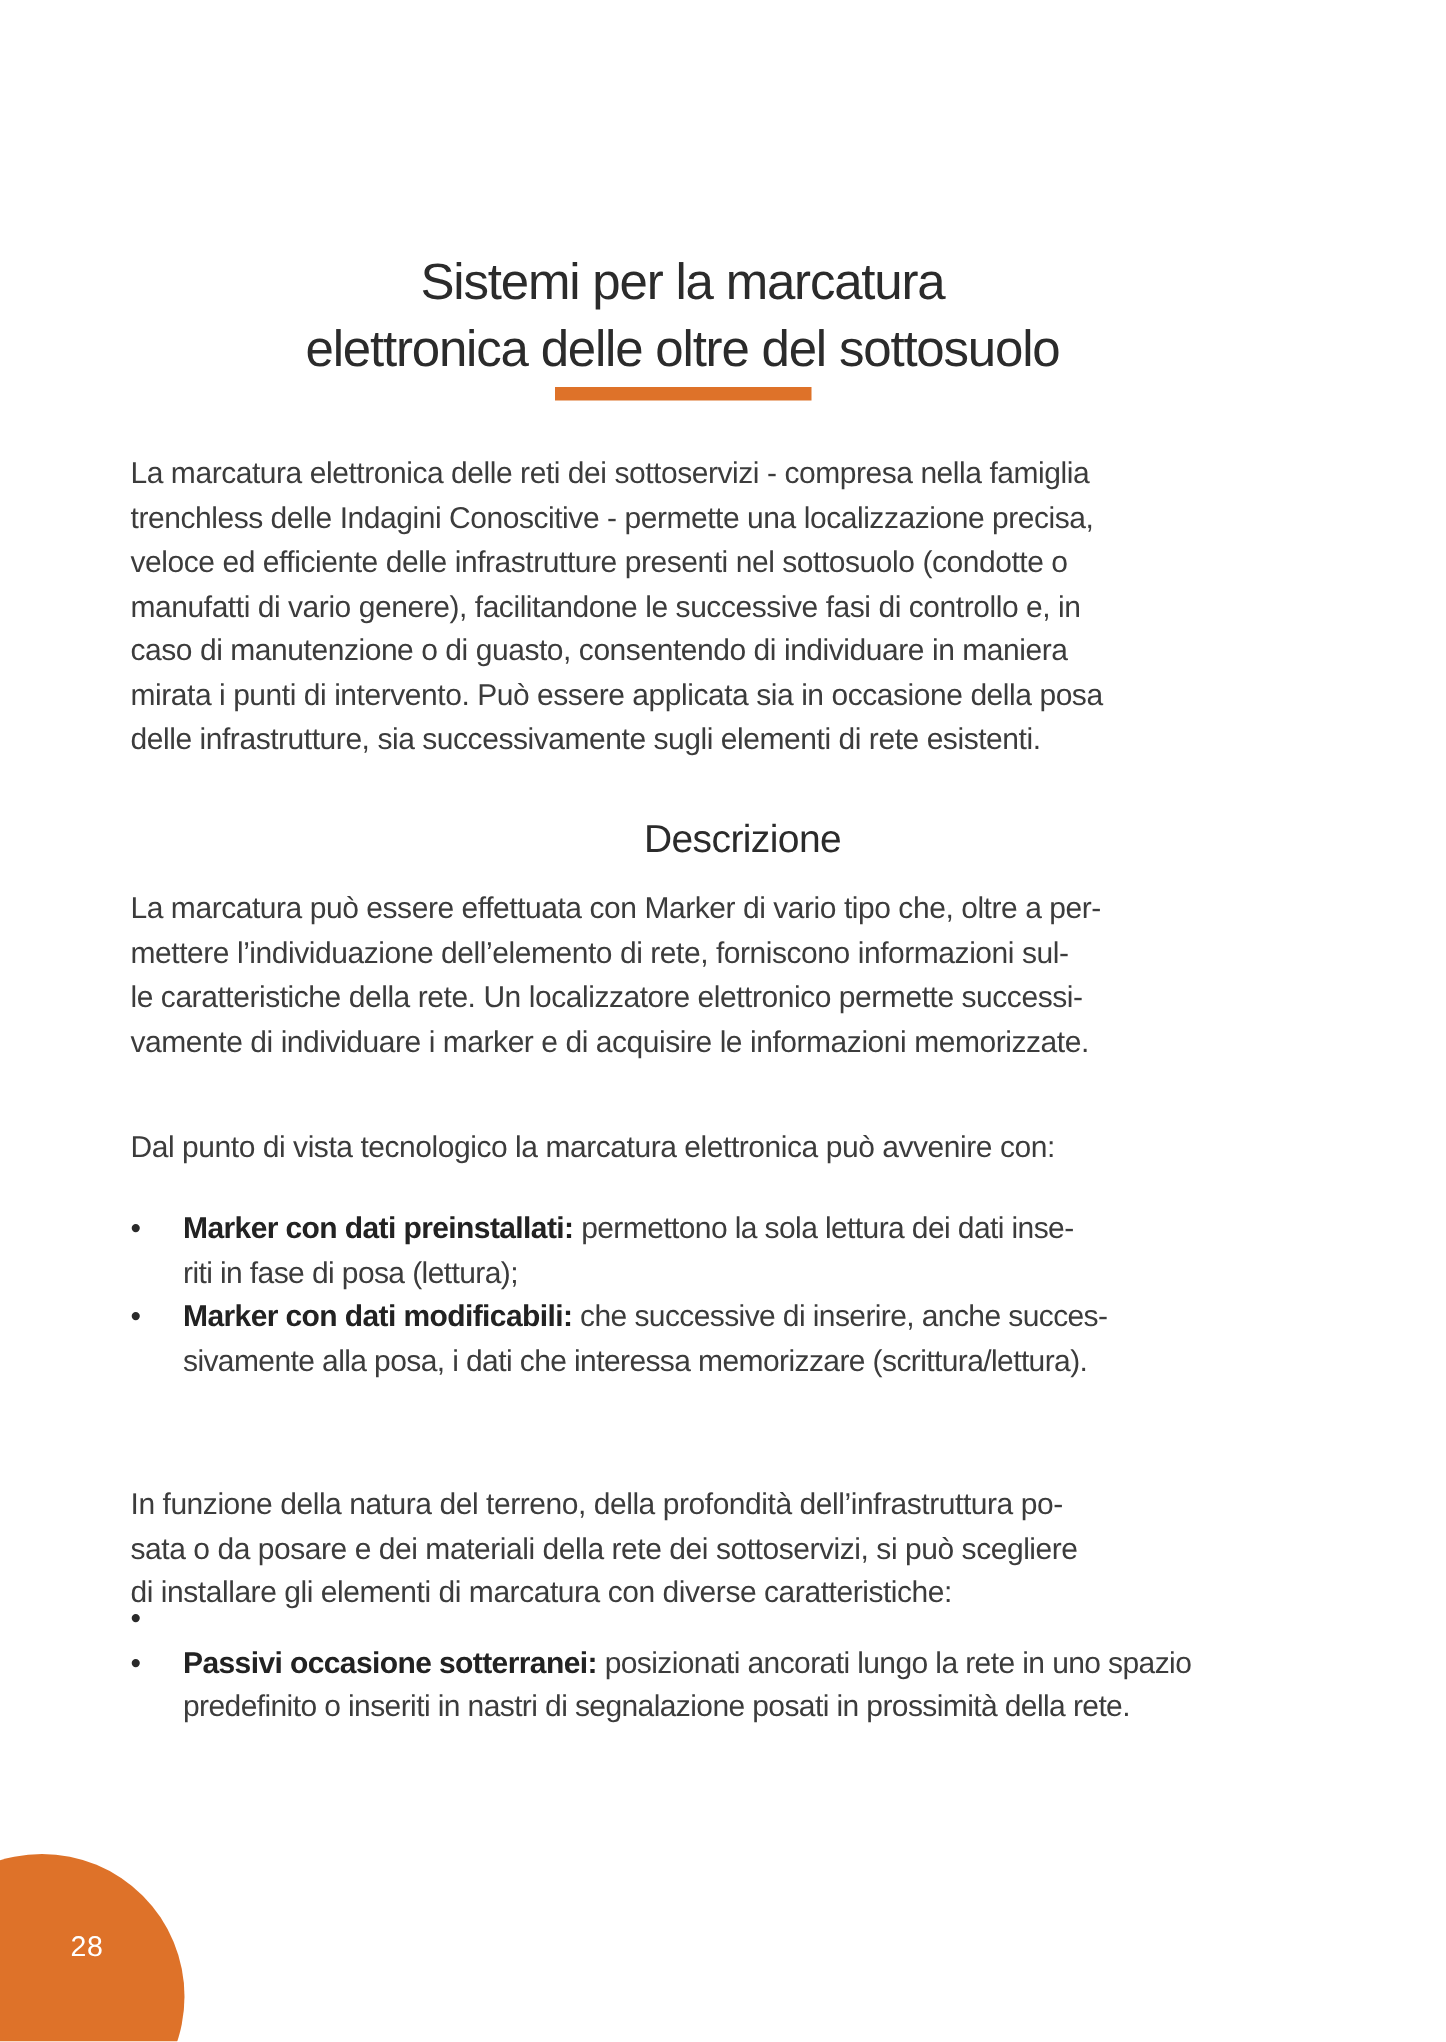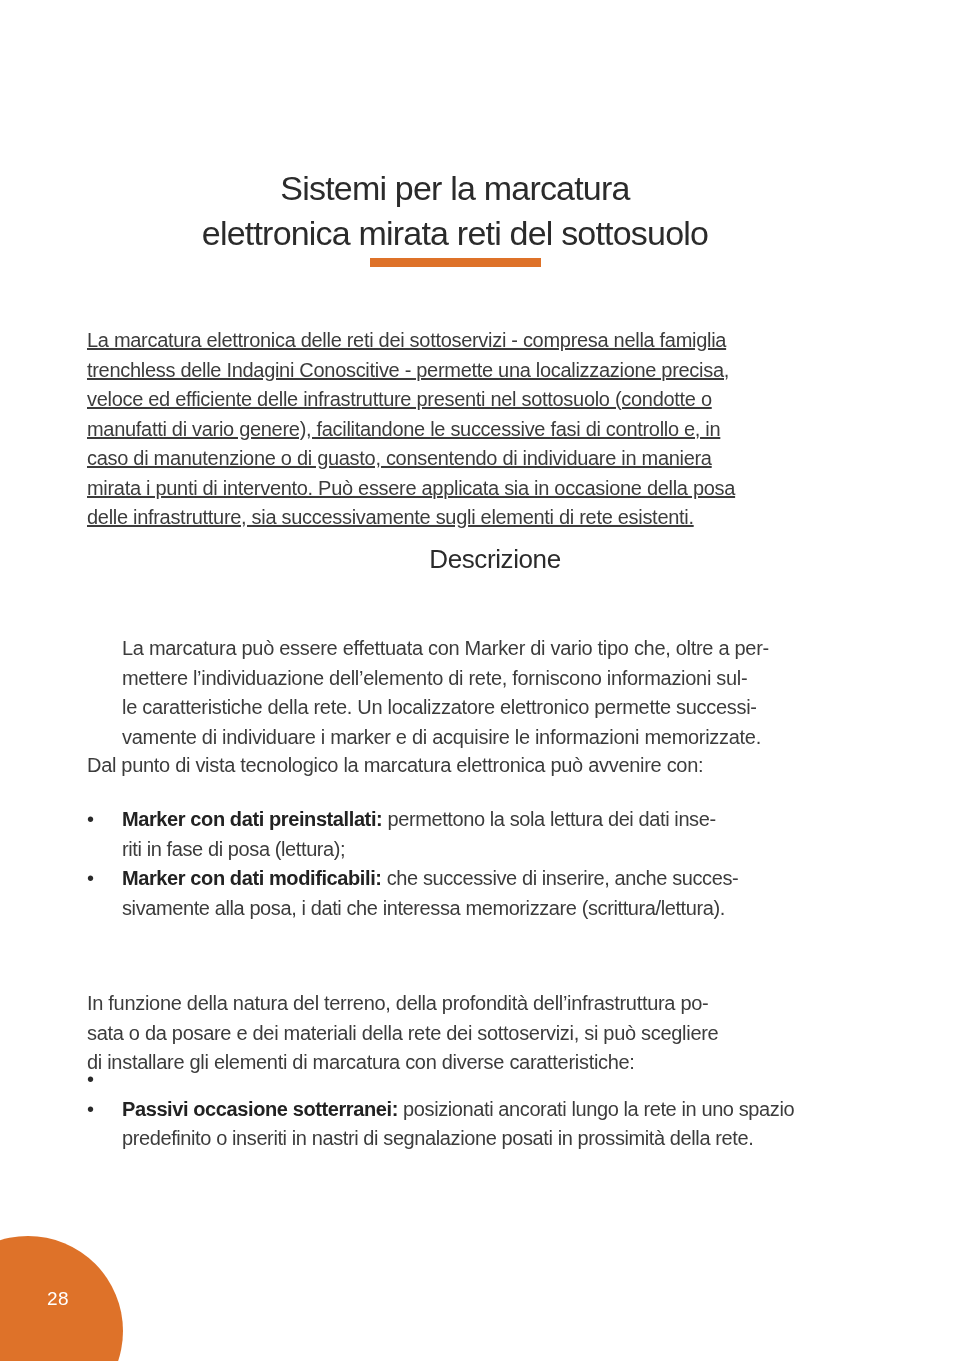--- a/index.html
+++ b/index.html
@@ -45,22 +45,22 @@
 
   
   .para {
     left: 87px; width: 810px;
     font-size: 20px;
     line-height: 29.5px;
     letter-spacing: -0.3px;
     white-space: pre;
     color: #3c3c3c;
   }
-  .p1 { top: 326px; text-decoration: underline; }
-  .p2 { top: 634px; margin-left: 35px; }
+  .p1 { top: 302px; }
+  .p2 { top: 592px; }
   .p3 { top: 751px; }
   .p4 { top: 989px; }
 
   
   .bullet-list { left: 87px; width: 812px; }
   .list1 { top: 805px; }
   .list2 { top: 1065px; }
   .li { display: flex; align-items: flex-start; }
   .dot {
     flex: none;
@@ -92,21 +92,21 @@
     letter-spacing: 0.5px;
   }
 </style>
 </head>
 <body>
 
 <div class="page">
 
   <div class="abs title-block">
     <div class="title-line">Sistemi per la marcatura</div>
-    <div class="title-line">elettronica mirata reti del sottosuolo</div>
+    <div class="title-line">elettronica delle oltre del sottosuolo</div>
     <div class="title-underline"></div>
   </div>
 
   <div class="abs para p1">La marcatura elettronica delle reti dei sottoservizi - compresa nella famiglia
 trenchless delle Indagini Conoscitive - permette una localizzazione precisa,
 veloce ed efficiente delle infrastrutture presenti nel sottosuolo (condotte o
 manufatti di vario genere), facilitandone le successive fasi di controllo e, in
 caso di manutenzione o di guasto, consentendo di individuare in maniera
 mirata i punti di intervento. Può essere applicata sia in occasione della posa
 delle infrastrutture, sia successivamente sugli elementi di rete esistenti.</div>

